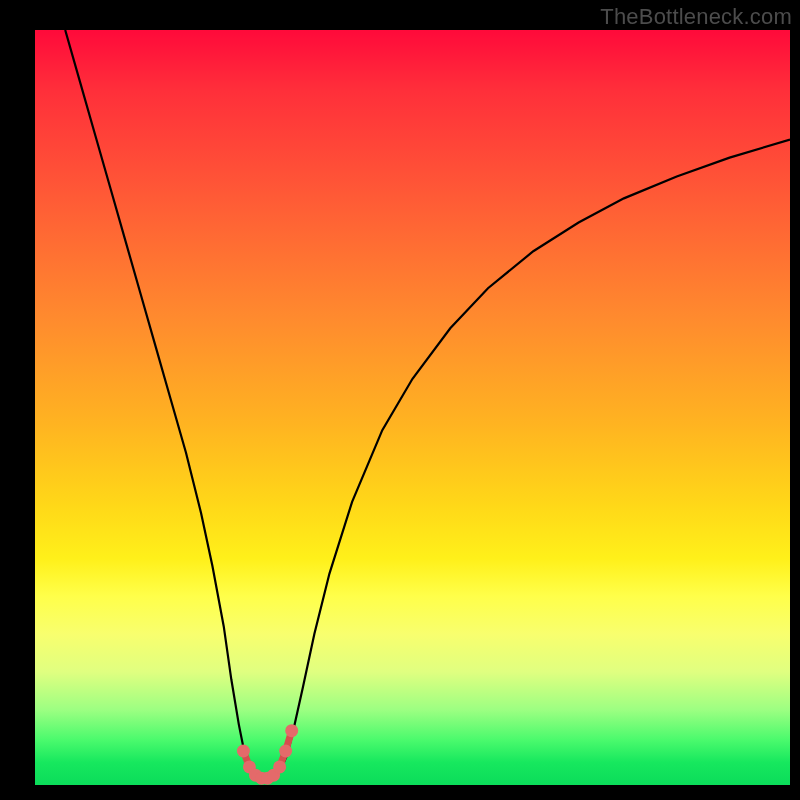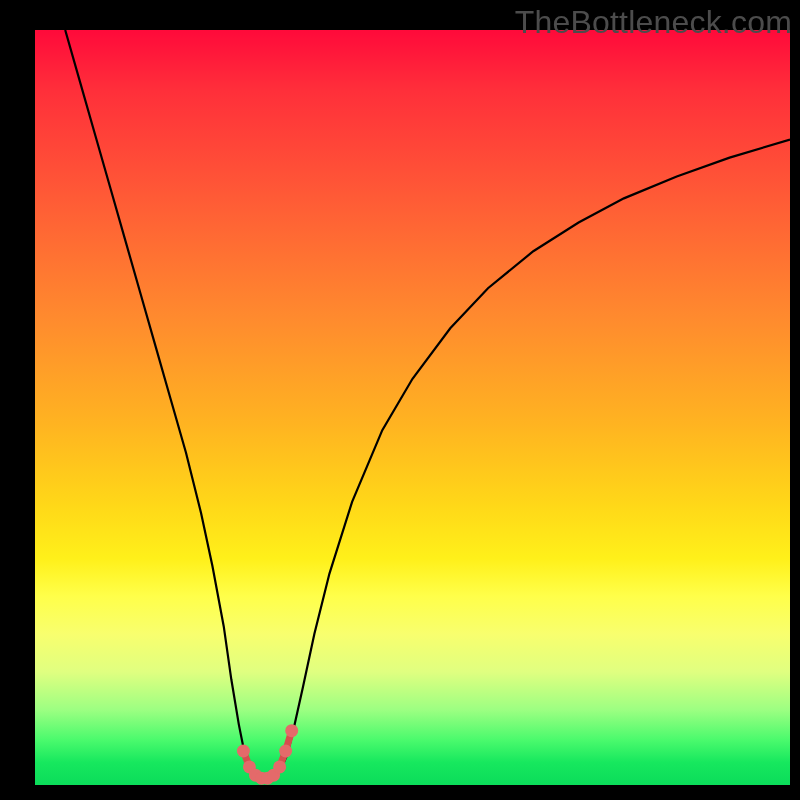--- a/index.html
+++ b/index.html
@@ -38,21 +38,21 @@
       #e0ff80 85%,
       #9dff82 90%,
       #4bfa6d 94%,
       #17e85e 97%,
       #0bdc5a 100%);
   }
   .watermark {
     position: absolute;
     top: 4px;
     right: 8px;
-    font-size: 32px;
+    font-size: 22px;
     font-weight: 400;
     color: #4c4c4c;
     letter-spacing: 0.2px;
   }
   svg.curve {
     position: absolute;
     left: 0;
     top: 0;
     width: 755px;
     height: 755px;

